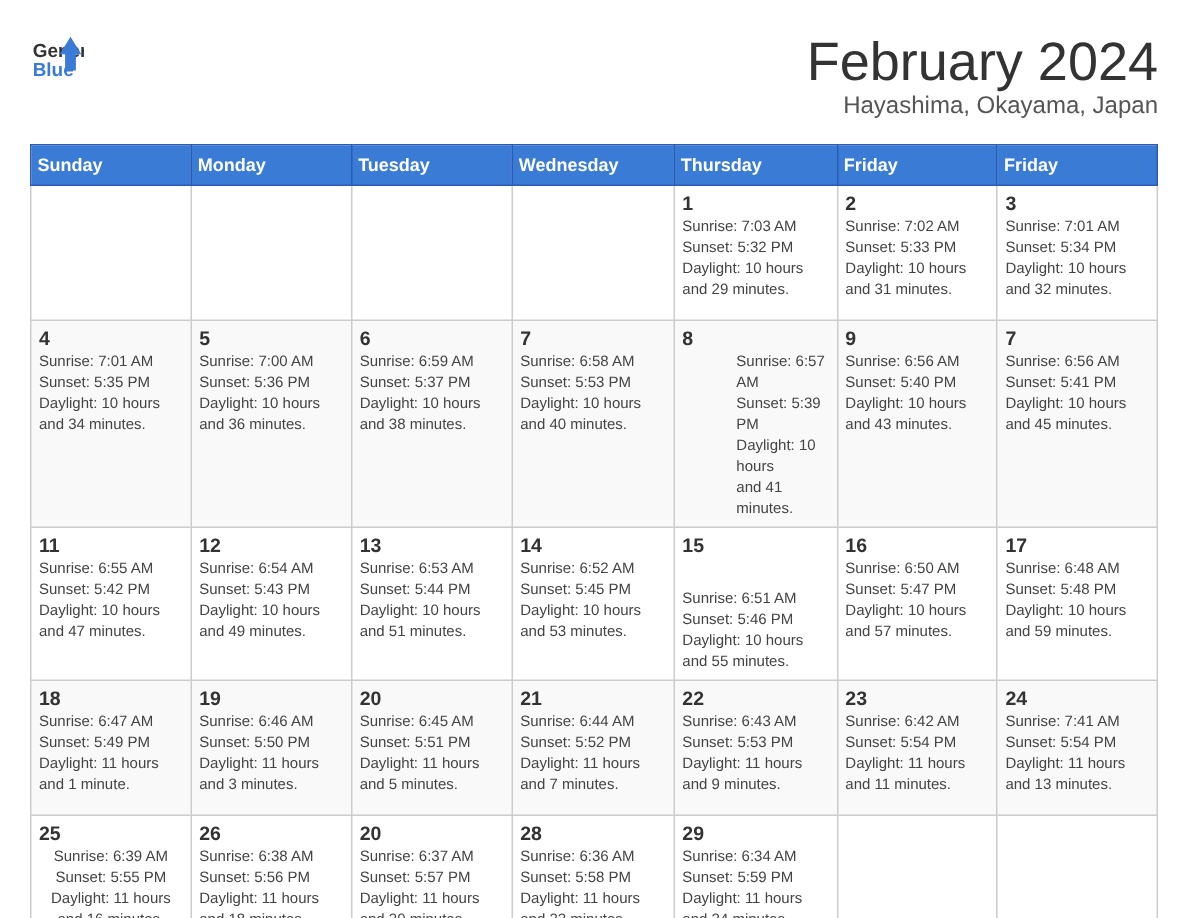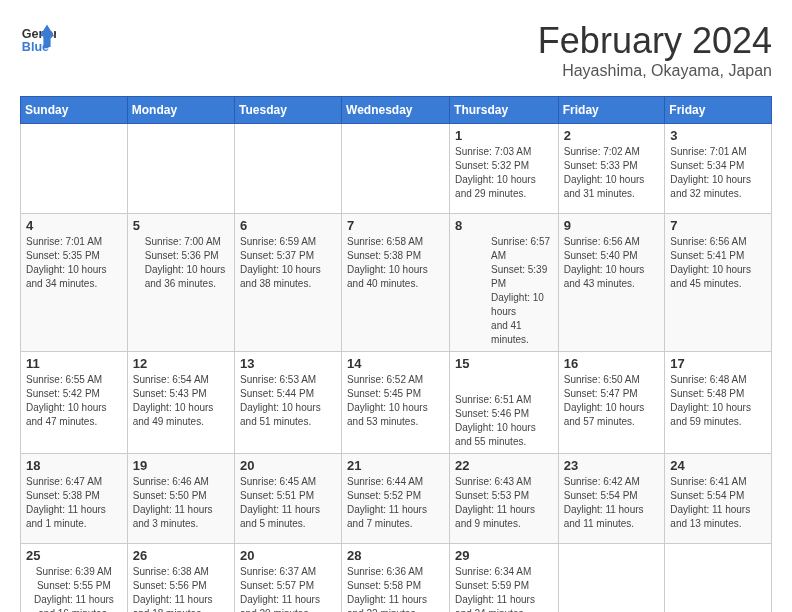--- a/index.html
+++ b/index.html
@@ -139,36 +139,36 @@
       <tr>
         <td>
           <span class="day-number">4</span>
           <div class="day-info" style="white-space: pre-line;">Sunrise: 7:01 AM
 Sunset: 5:35 PM
 Daylight: 10 hours
 and 34 minutes.</div>
         </td>
         <td>
           <span class="day-number">5</span>
-          <div class="day-info" style="white-space: pre-line; margin-left: 12px;">Sunrise: 7:00 AM
+          <div class="day-info" style="white-space: pre-line;">Sunrise: 7:00 AM
 Sunset: 5:36 PM
 Daylight: 10 hours
 and 36 minutes.</div>
         </td>
         <td>
           <span class="day-number">6</span>
           <div class="day-info" style="white-space: pre-line;">Sunrise: 6:59 AM
 Sunset: 5:37 PM
 Daylight: 10 hours
 and 38 minutes.</div>
         </td>
         <td>
           <span class="day-number">7</span>
           <div class="day-info" style="white-space: pre-line;">Sunrise: 6:58 AM
-Sunset: 5:38 PM
+Sunset: 5:53 PM
 Daylight: 10 hours
 and 40 minutes.</div>
         </td>
         <td>
           <span class="day-number">8</span>
           <div class="day-info" style="white-space: pre-line; margin-left: 36px;">Sunrise: 6:57 AM
 Sunset: 5:39 PM
 Daylight: 10 hours
 and 41 minutes.</div>
         </td>
@@ -235,21 +235,21 @@
           <div class="day-info" style="white-space: pre-line;">Sunrise: 6:48 AM
 Sunset: 5:48 PM
 Daylight: 10 hours
 and 59 minutes.</div>
         </td>
       </tr>
       <tr>
         <td>
           <span class="day-number">18</span>
           <div class="day-info" style="white-space: pre-line;">Sunrise: 6:47 AM
-Sunset: 5:38 PM
+Sunset: 5:49 PM
 Daylight: 11 hours
 and 1 minute.</div>
         </td>
         <td>
           <span class="day-number">19</span>
           <div class="day-info" style="white-space: pre-line;">Sunrise: 6:46 AM
 Sunset: 5:50 PM
 Daylight: 11 hours
 and 3 minutes.</div>
         </td>
@@ -276,21 +276,21 @@
         </td>
         <td>
           <span class="day-number">23</span>
           <div class="day-info" style="white-space: pre-line;">Sunrise: 6:42 AM
 Sunset: 5:54 PM
 Daylight: 11 hours
 and 11 minutes.</div>
         </td>
         <td>
           <span class="day-number">24</span>
-          <div class="day-info" style="white-space: pre-line;">Sunrise: 6:41 AM
+          <div class="day-info" style="white-space: pre-line;">Sunrise: 7:41 AM
 Sunset: 5:54 PM
 Daylight: 11 hours
 and 13 minutes.</div>
         </td>
       </tr>
       <tr>
         <td>
           <span class="day-number">25</span>
           <div class="day-info" style="white-space: pre-line; text-align: center;">Sunrise: 6:39 AM
 Sunset: 5:55 PM

